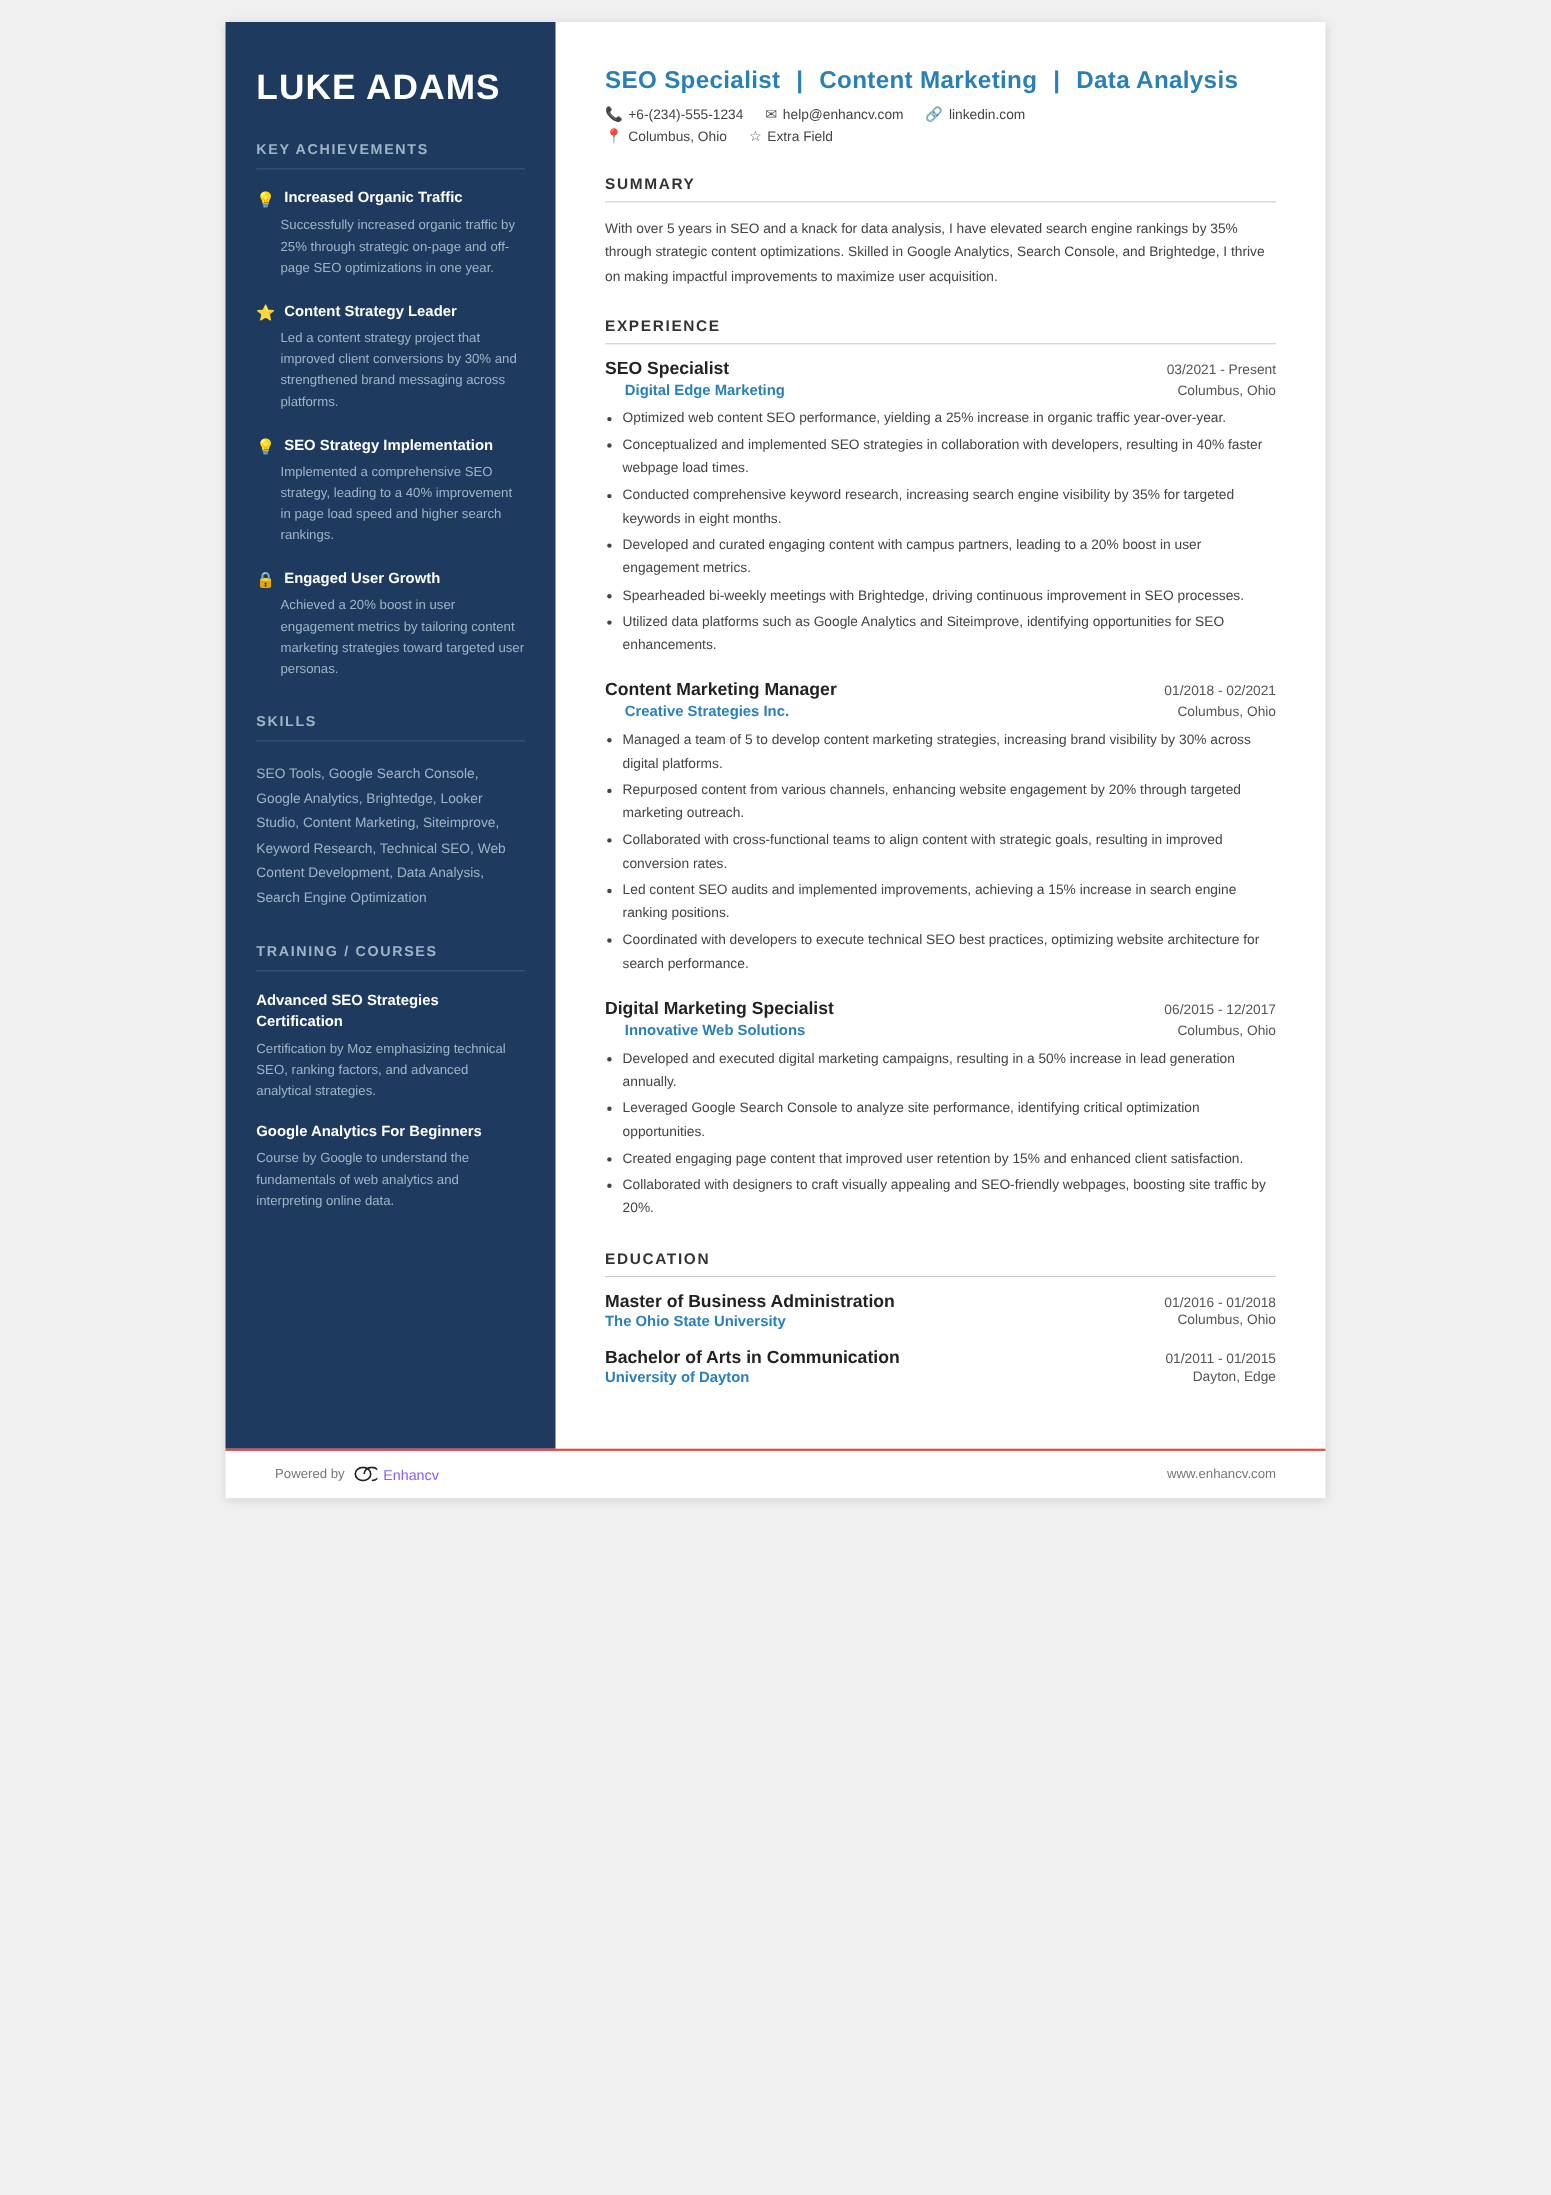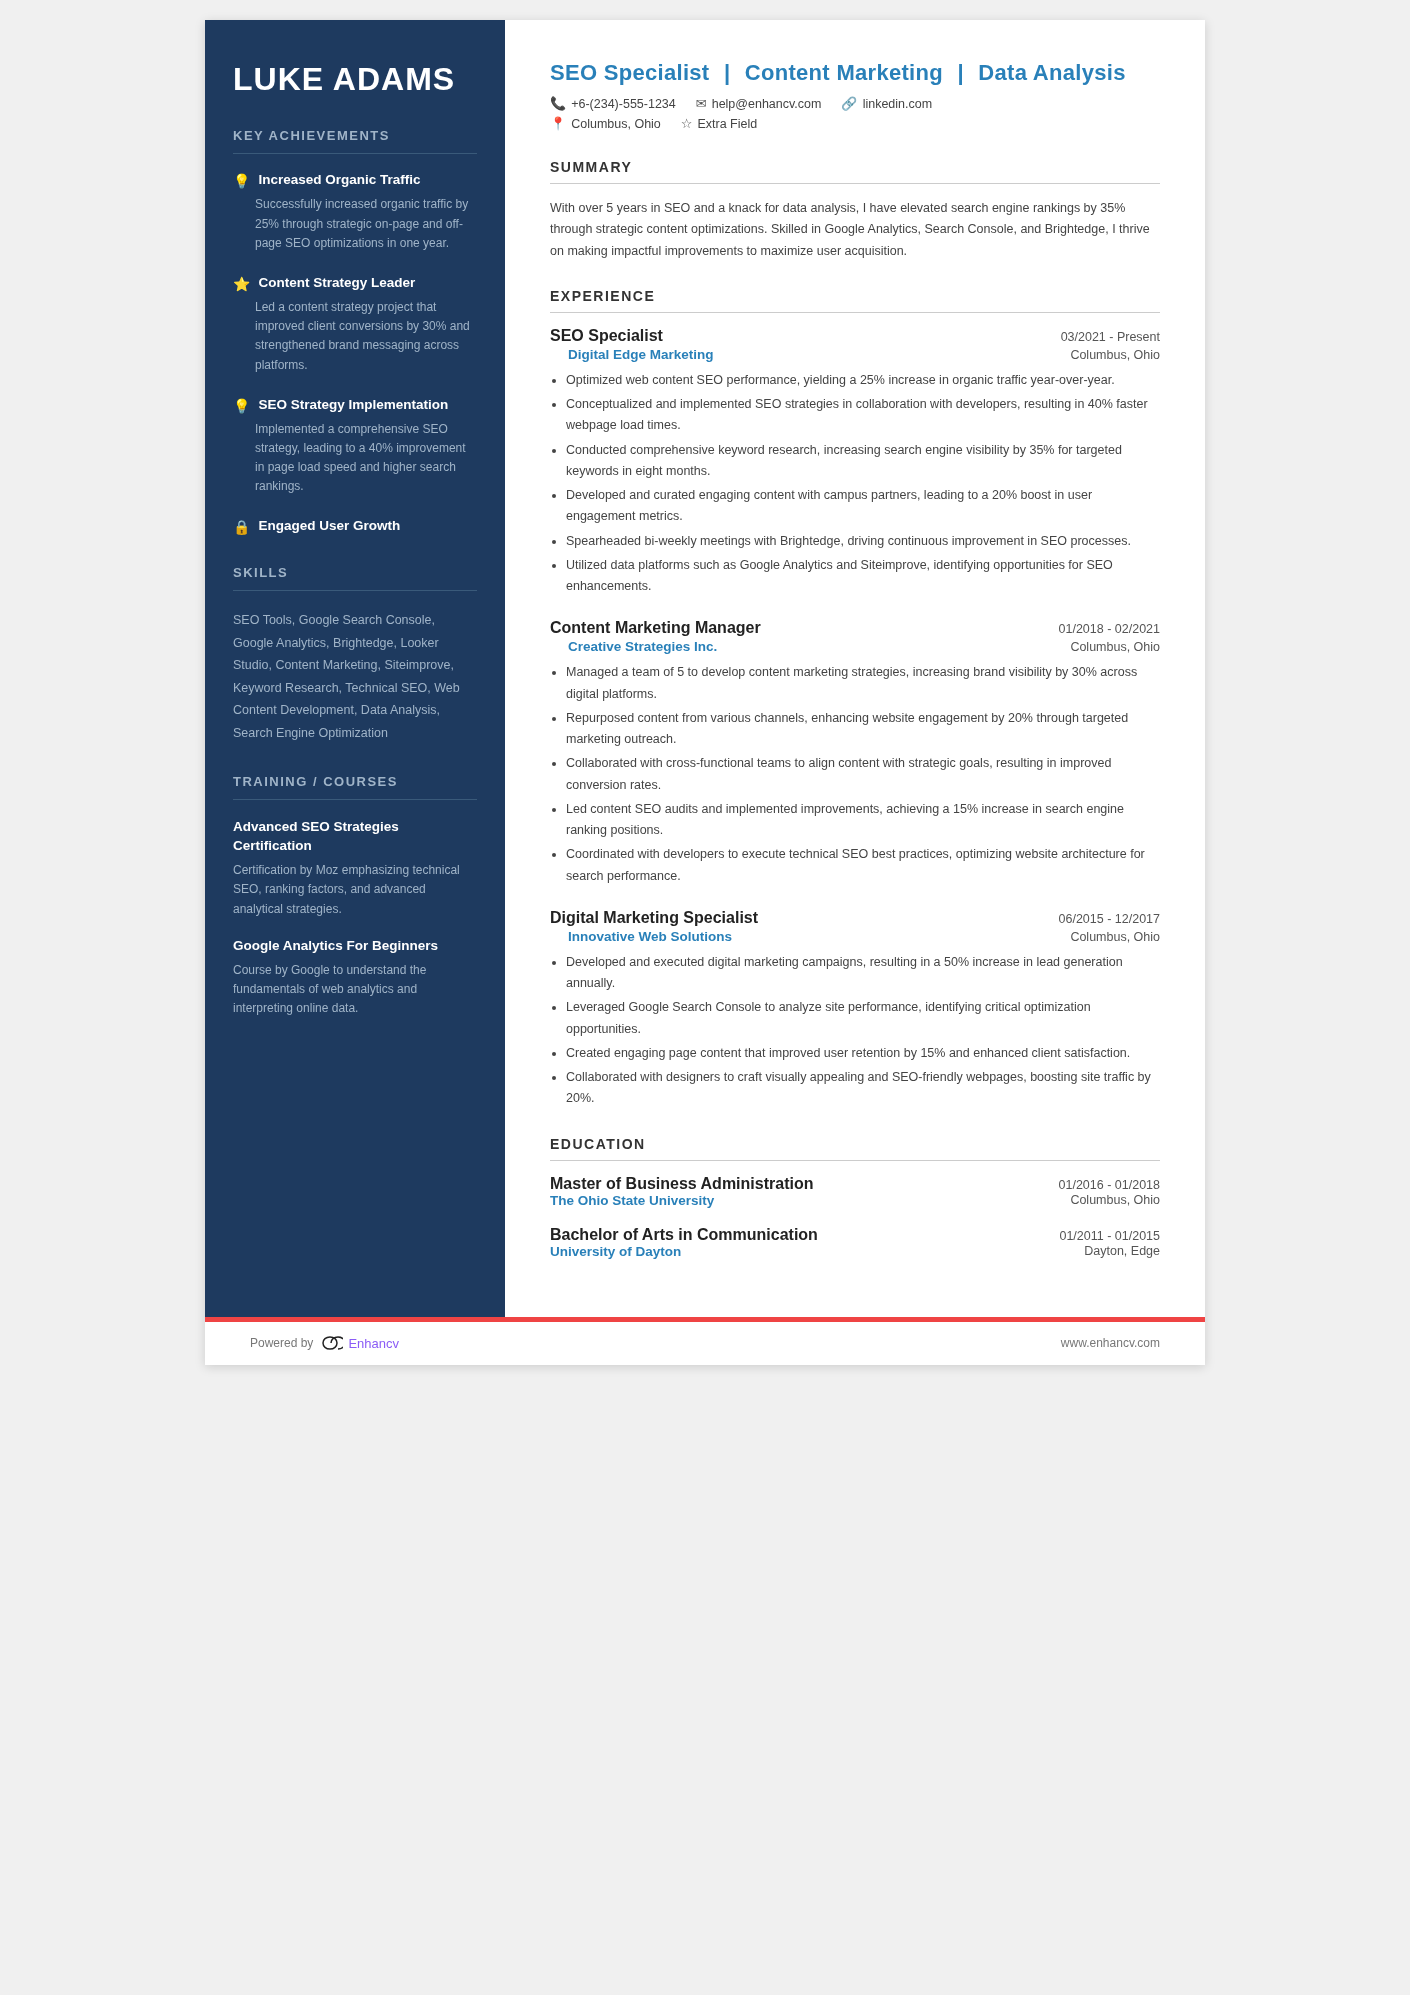--- a/index.html
+++ b/index.html
@@ -208,21 +208,21 @@
     .edu-school {
       font-size: 13.5px;
       font-weight: 600;
       color: #2980b9;
     }
     .edu-location {
       font-size: 12.5px;
       color: #555;
     }
     .footer {
-      border-top: 5px solid #ef4444;
+      border-top: 2px solid #ef4444;
       display: flex;
       justify-content: space-between;
       align-items: center;
       padding: 14px 45px;
       font-size: 12px;
       color: #777;
       margin-top: auto;
     }
     .footer-left {
       display: flex;
@@ -284,20 +284,21 @@
             <span>SEO Strategy Implementation</span>
           </div>
           <div class="achievement-desc">Implemented a comprehensive SEO strategy, leading to a 40% improvement in page load speed and higher search rankings.</div>
         </div>
 
         <div class="achievement-item">
           <div class="achievement-title">
             <span class="achievement-icon">🔒</span>
             <span>Engaged User Growth</span>
           </div>
+          <div class="achievement-desc">Achieved a 20% boost in user engagement metrics by tailoring content marketing strategies toward targeted user personas.</div>
         </div>
       </div>
 
       <div class="sidebar-section-title">SKILLS</div>
       <hr class="sidebar-divider">
       <div class="skills-text">SEO Tools, Google Search Console, Google Analytics, Brightedge, Looker Studio, Content Marketing, Siteimprove, Keyword Research, Technical SEO, Web Content Development, Data Analysis, Search Engine Optimization</div>
 
       <div class="sidebar-section-title">TRAINING / COURSES</div>
       <hr class="sidebar-divider">
 

